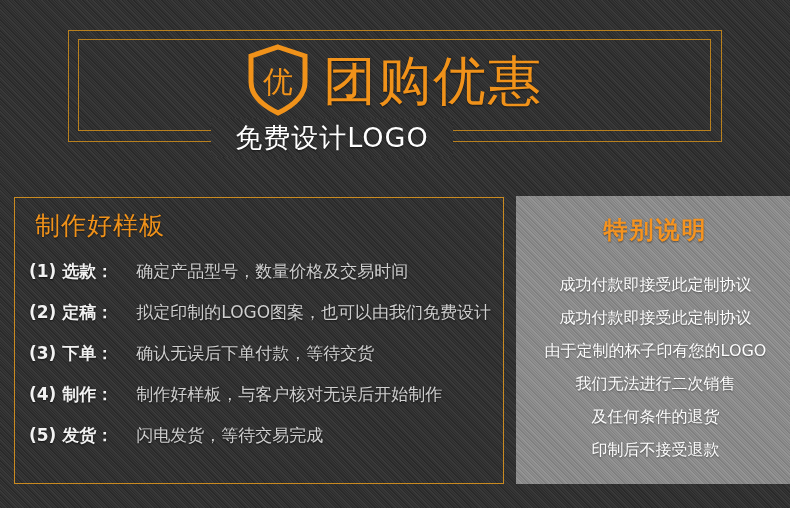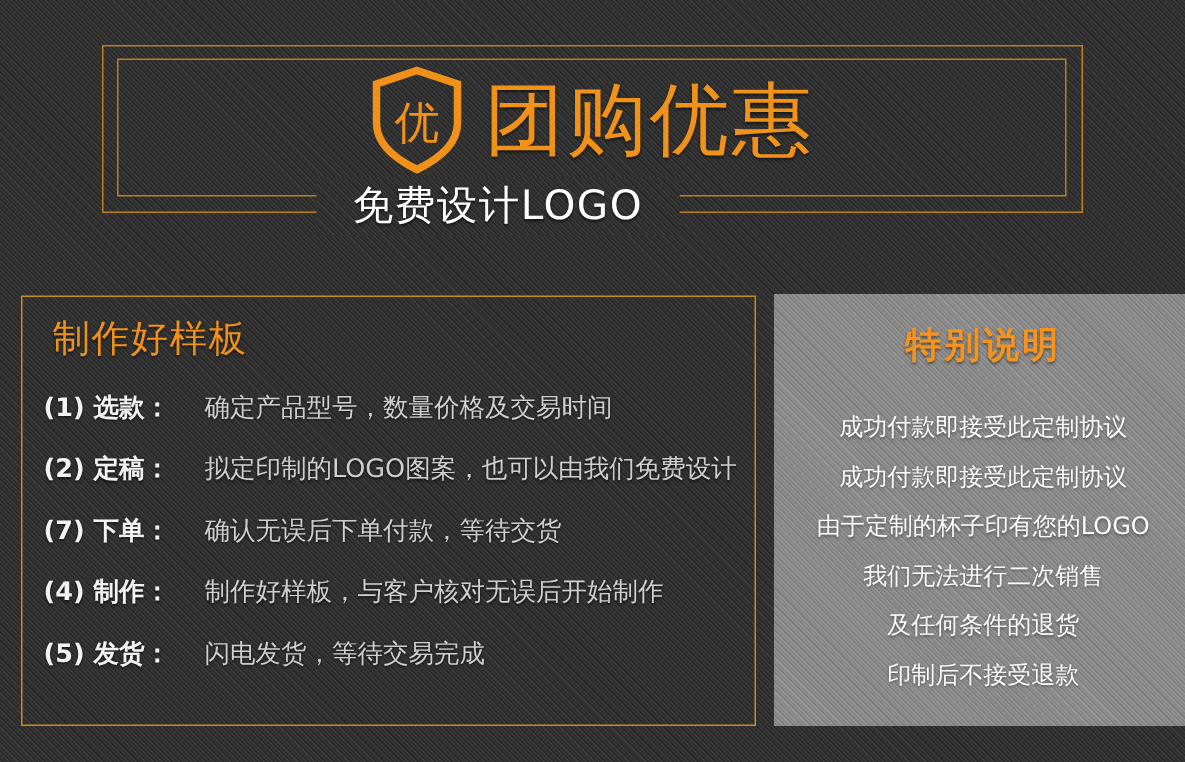--- a/index.html
+++ b/index.html
@@ -245,21 +245,21 @@
         <span class="step-label">(1) 选款：</span>
         <span class="step-desc">确定产品型号，数量价格及交易时间</span>
       </div>
 
       <div class="step-row">
         <span class="step-label">(2) 定稿：</span>
         <span class="step-desc">拟定印制的LOGO图案，也可以由我们免费设计</span>
       </div>
 
       <div class="step-row">
-        <span class="step-label">(7) 下单：</span>
+        <span class="step-label">(3) 下单：</span>
         <span class="step-desc">确认无误后下单付款，等待交货</span>
       </div>
 
       <div class="step-row">
         <span class="step-label">(4) 制作：</span>
         <span class="step-desc">制作好样板，与客户核对无误后开始制作</span>
       </div>
 
       <div class="step-row">
         <span class="step-label">(5) 发货：</span>

